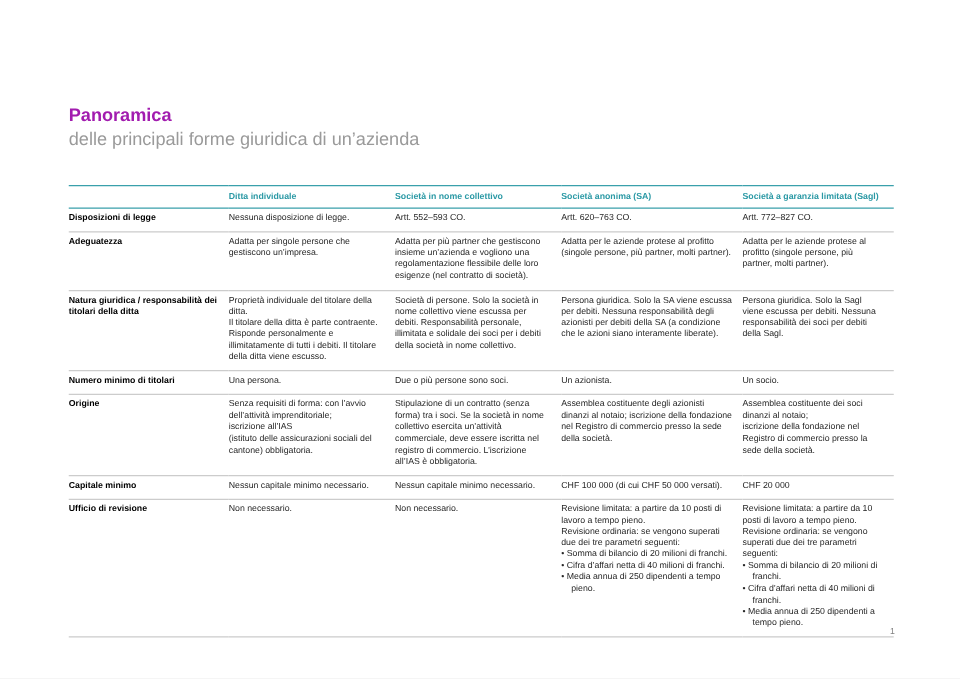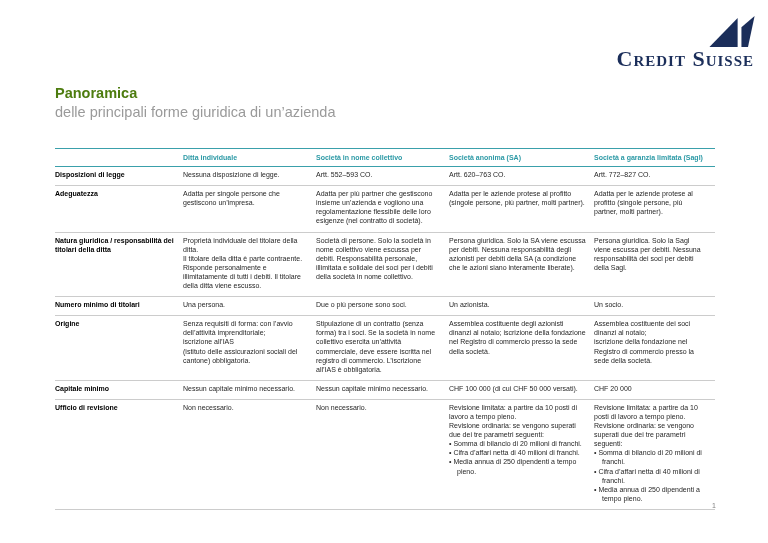--- a/index.html
+++ b/index.html
@@ -12,21 +12,21 @@
   
   .logo { position:absolute; top:16px; right:14px; padding-top:32px; text-align:right; }
   .logo-text {
     font-family:"Liberation Serif", serif; font-variant:small-caps;
     font-size:22px; font-weight:600; letter-spacing:1px; color:#1b2e5a; line-height:1;
   }
   .logo-sails { position:absolute; top:0; right:-2px; width:48px; height:32px; }
   .logo-sails polygon { fill:#1b2e5a; }
   
   .titleblock { position:absolute; left:55px; top:85px; }
-  .title { font-size:14.5px; font-weight:bold; color:#4d7c0f; line-height:1.15; }
+  .title { font-size:14.5px; font-weight:bold; color:#a21caf; line-height:1.15; }
   .subtitle { font-size:14.5px; font-weight:normal; color:#9a9a9a; line-height:1.15; margin-top:2px; }
   
   table {
     position:absolute; left:55px; top:148px; width:660px;
     border-collapse:collapse; table-layout:fixed;
   }
   thead th {
     text-align:left; vertical-align:top; color:#2b99a5; font-weight:bold;
     font-size:7px; line-height:1.3; padding:4px 8px 4px 0;
     border-top:1.5px solid #3aa0ab; border-bottom:1.5px solid #3aa0ab;
@@ -42,27 +42,20 @@
   .pagenum {
     position:absolute; left:700px; top:502px; width:16px;
     text-align:right; font-size:7px; color:#808080;
   }
 </style>
 </head>
 <body>
 
 <div class="page">
 
-  <div class="logo">
-    <svg class="logo-sails" viewBox="0 0 48 34" aria-hidden="true">
-      <polygon points="0,33 30,2 30,33"></polygon>
-      <polygon points="34,33 34,12 48,0 41,33"></polygon>
-    </svg>
-    <span class="logo-text">Credit Suisse</span>
-  </div>
 
   <div class="titleblock">
     <div class="title">Panoramica</div>
     <div class="subtitle">delle principali forme giuridica di un’azienda</div>
   </div>
 
   <table>
     <colgroup>
       <col style="width:128px">
         <col style="width:133px">

